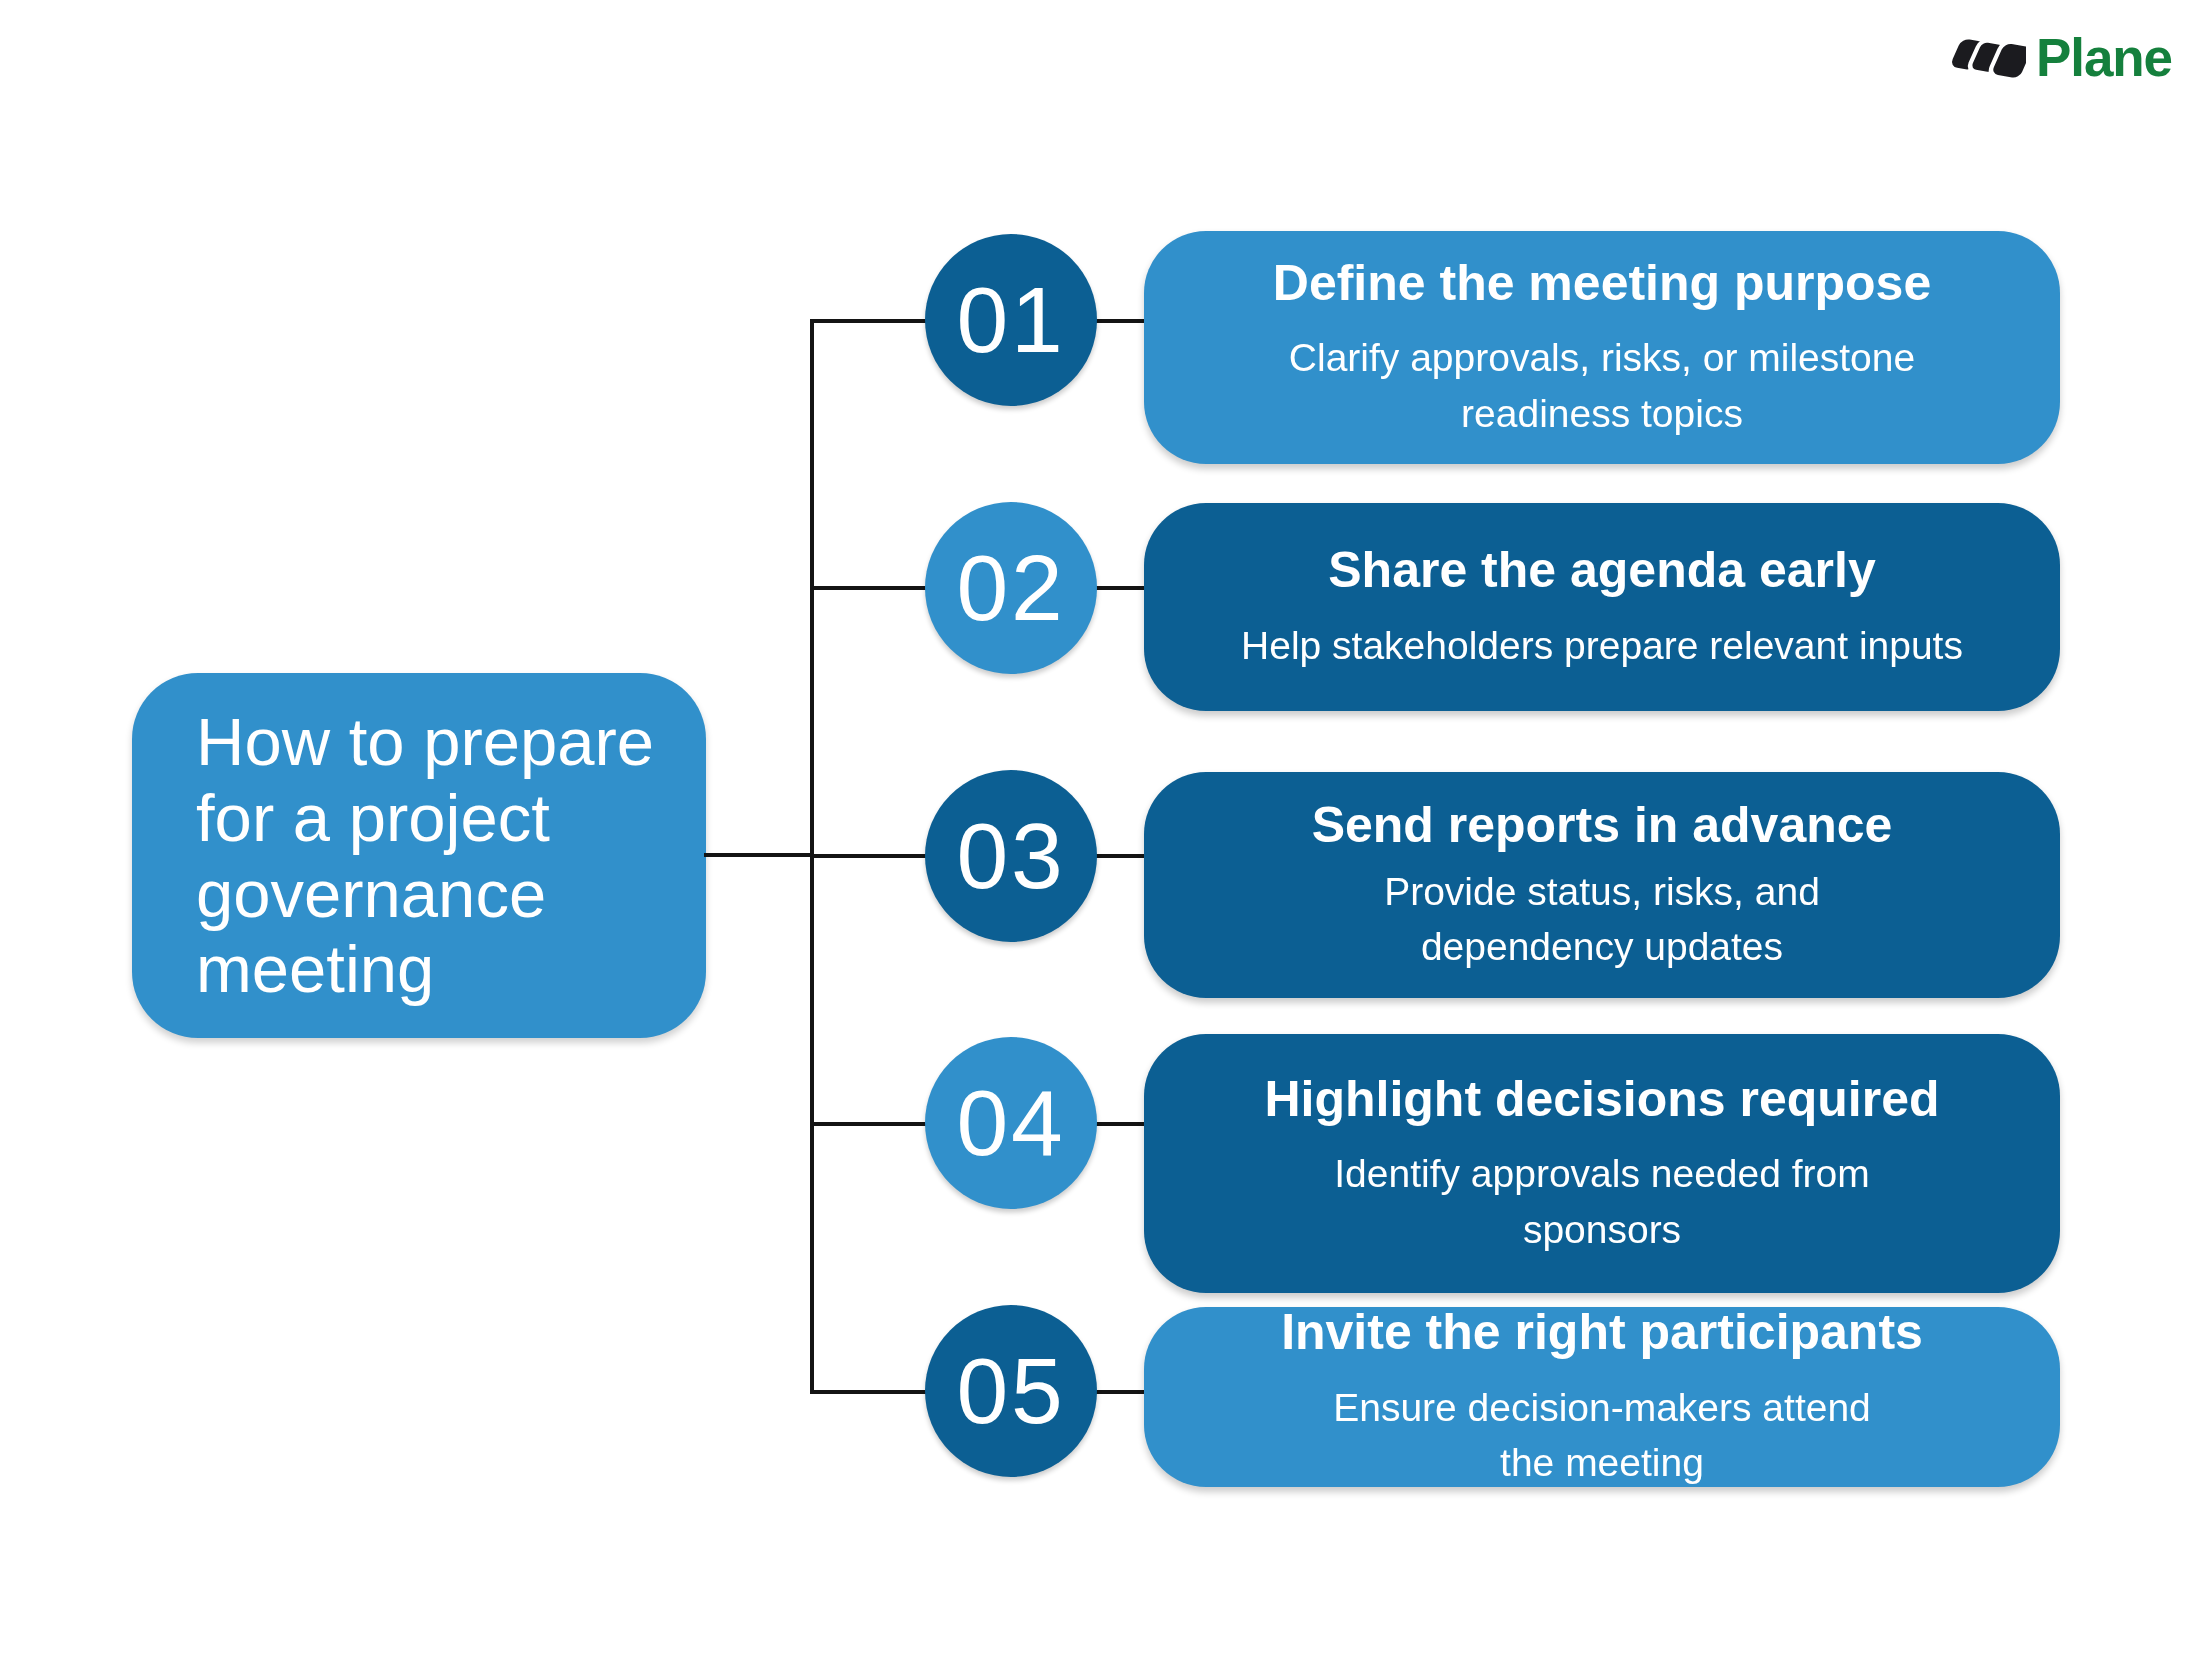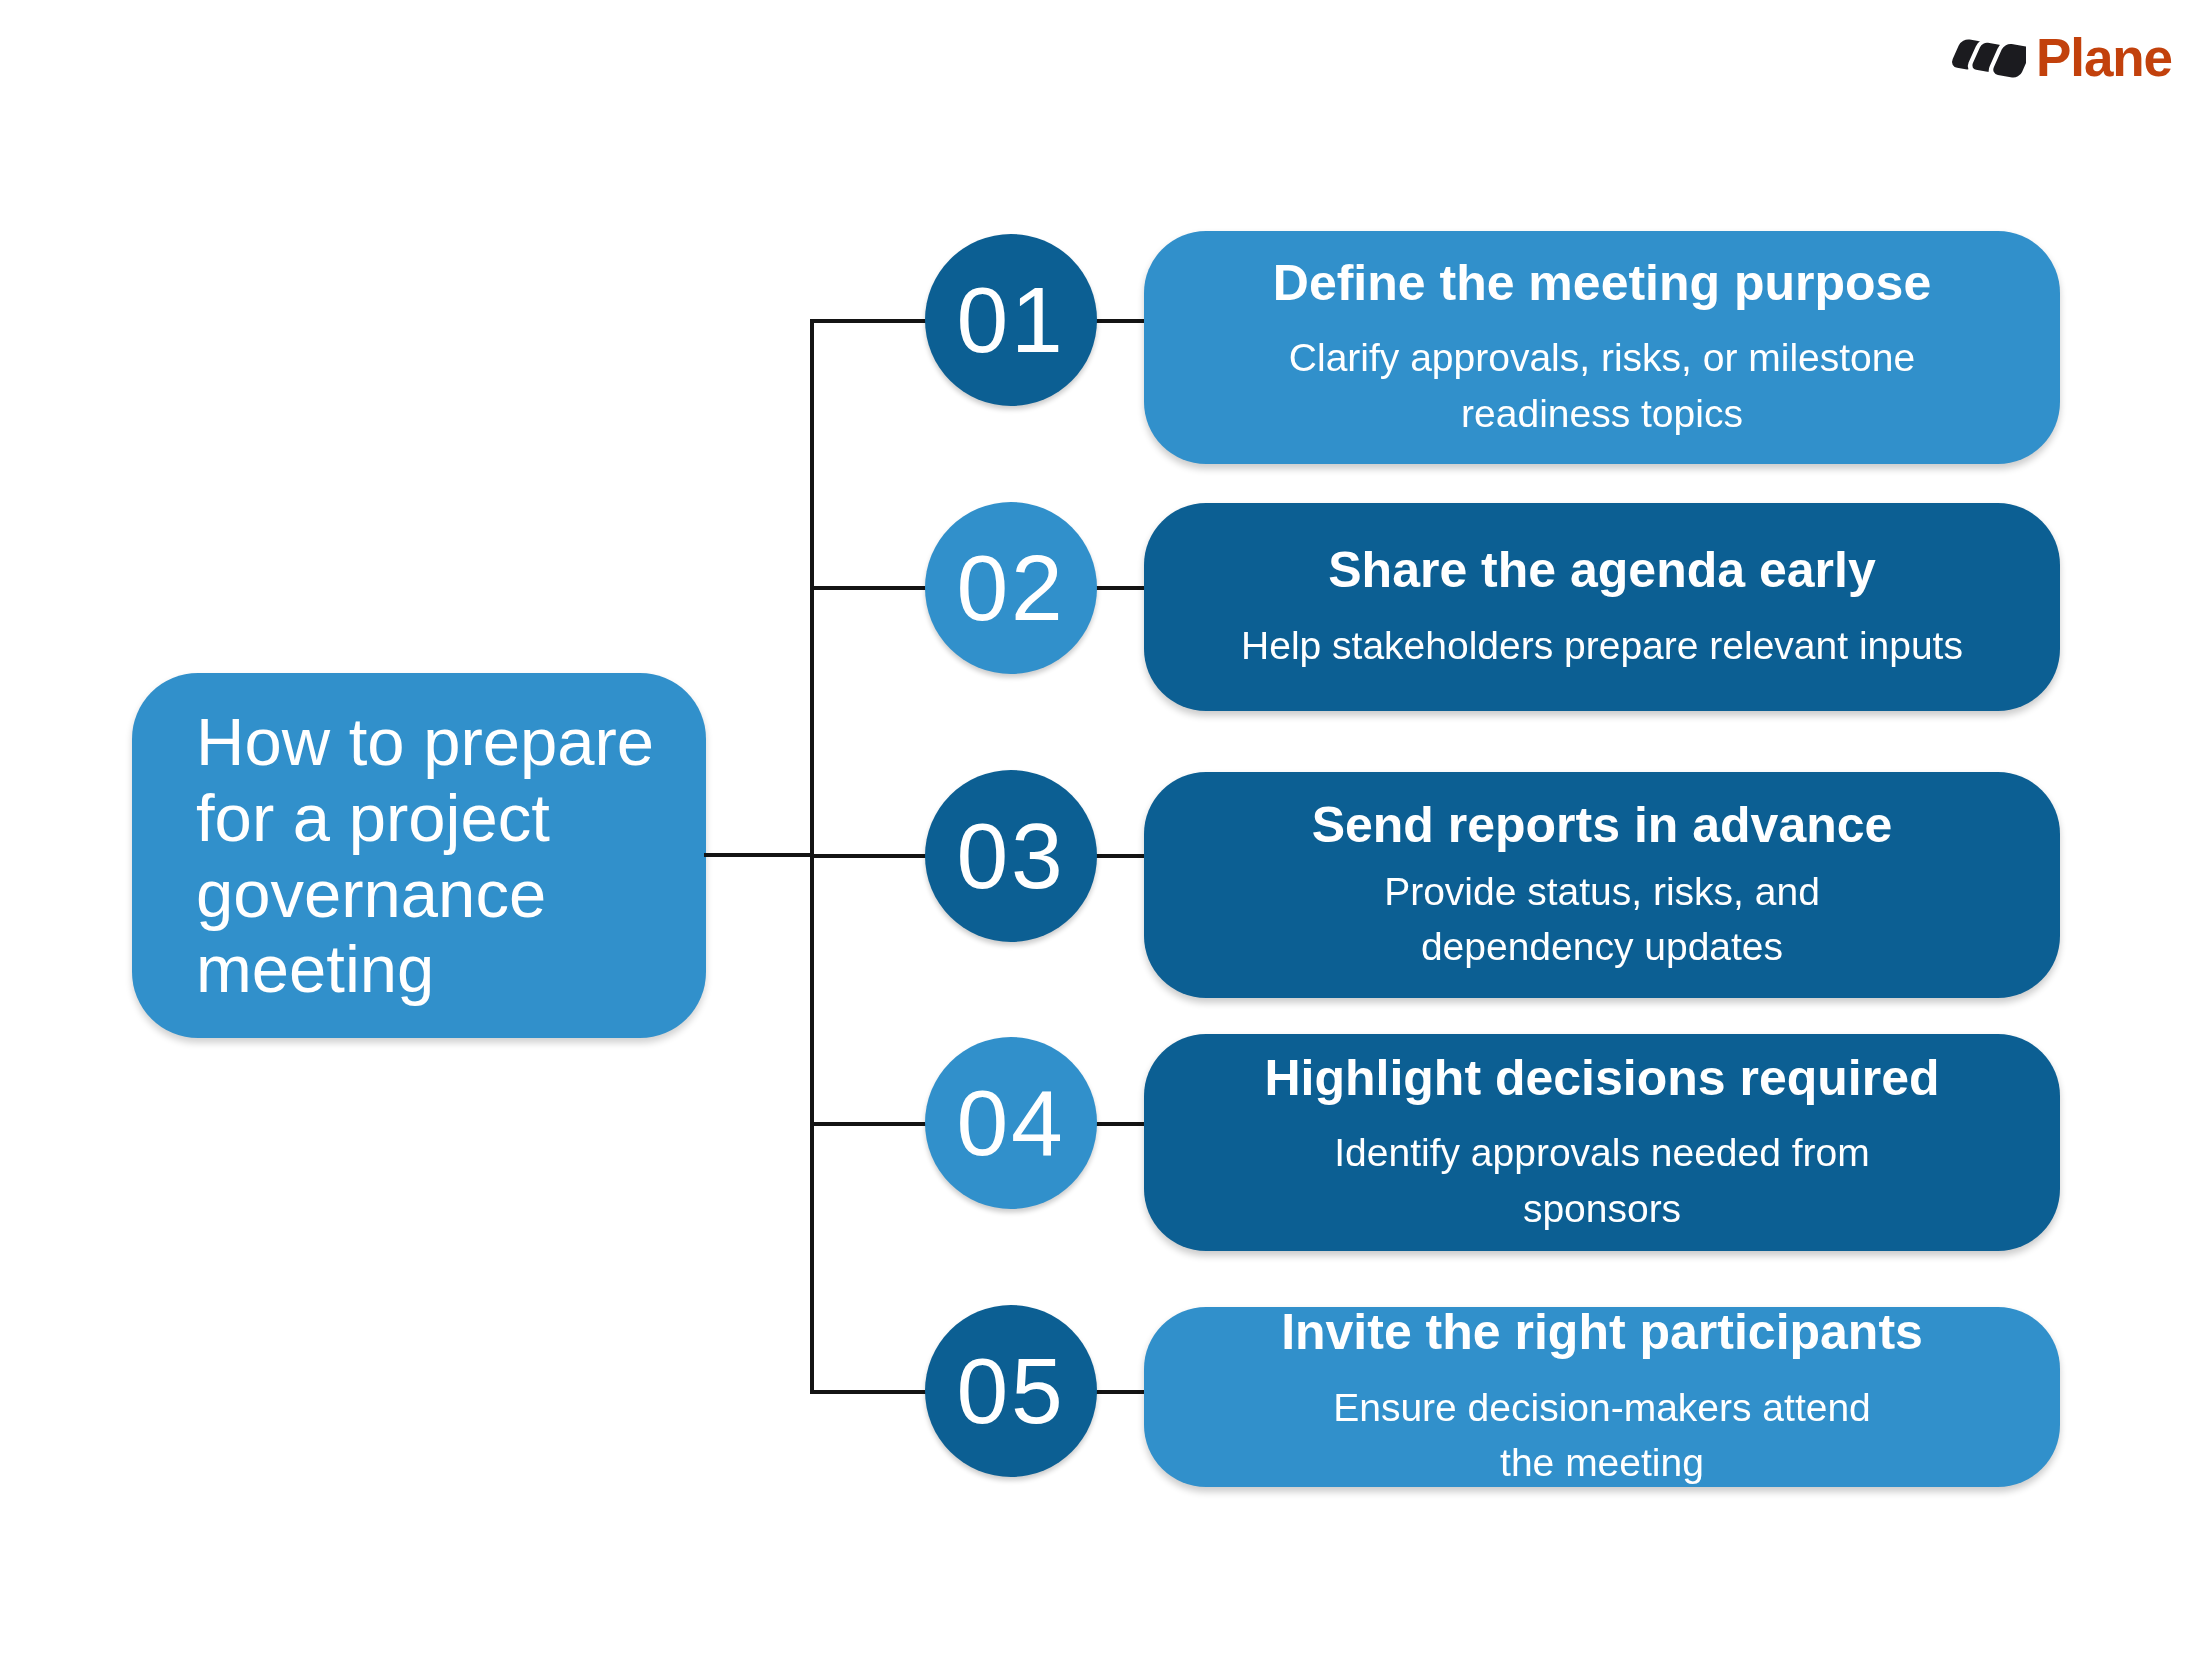--- a/index.html
+++ b/index.html
@@ -22,21 +22,21 @@
     top: 27px;
     left: 1947px;
     display: flex;
     align-items: center;
     gap: 10px;
   }
   .brand-name {
     font-size: 53px;
     font-weight: 700;
     letter-spacing: -1.1px;
-    color: #c2410c;
+    color: #15803d;
   }
 
   
   .title-box {
     position: absolute;
     left: 132px;
     top: 673px;
     width: 574px;
     height: 365px;
     background: var(--light);
@@ -172,21 +172,21 @@
   </div>
   <div class="card bg-dark" style="top:772px; height:226px; gap:10px;">
     <div class="card-title">Send reports in advance</div>
     <div class="card-desc">Provide status, risks, and
 dependency updates</div>
   </div>
 
   <div class="circle bg-light" style="left:925px; top:1037px;">
     <span>04</span>
   </div>
-  <div class="card bg-dark" style="top:1034px; height:217px;">
+  <div class="card bg-dark" style="top:1034px; height:259px;">
     <div class="card-title">Highlight decisions required</div>
     <div class="card-desc">Identify approvals needed from
 sponsors</div>
   </div>
 
   <div class="circle bg-dark" style="left:925px; top:1305px;">
     <span>05</span>
   </div>
   <div class="card bg-light" style="top:1307px; height:180px;">
     <div class="card-title">Invite the right participants</div>

